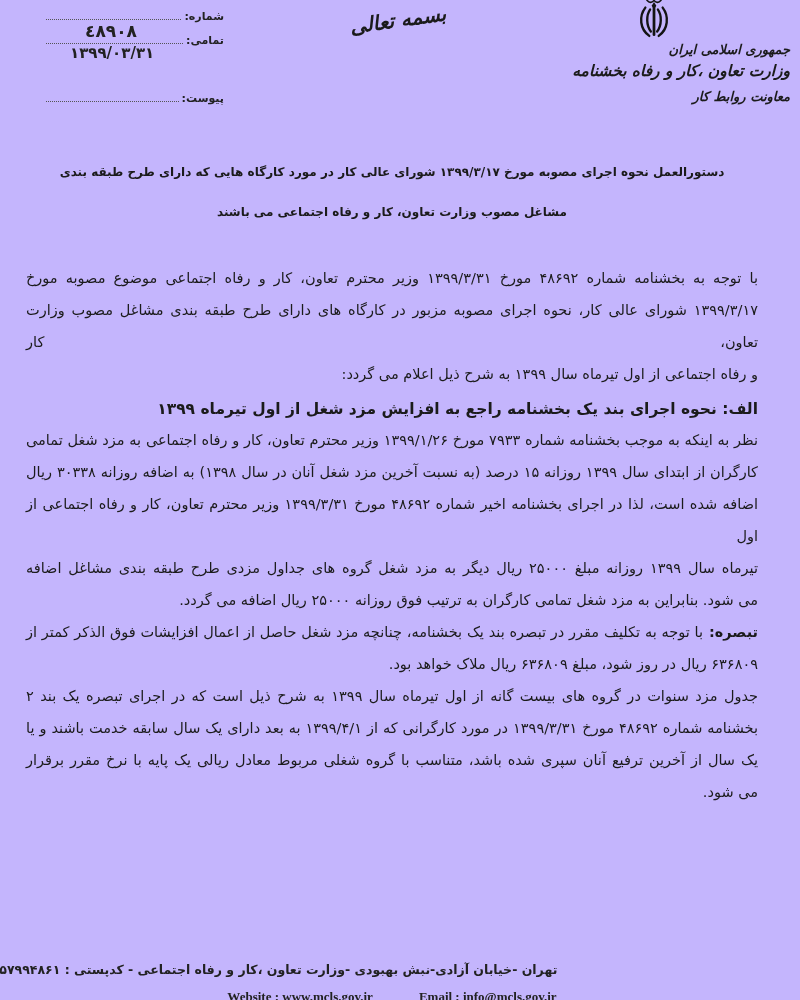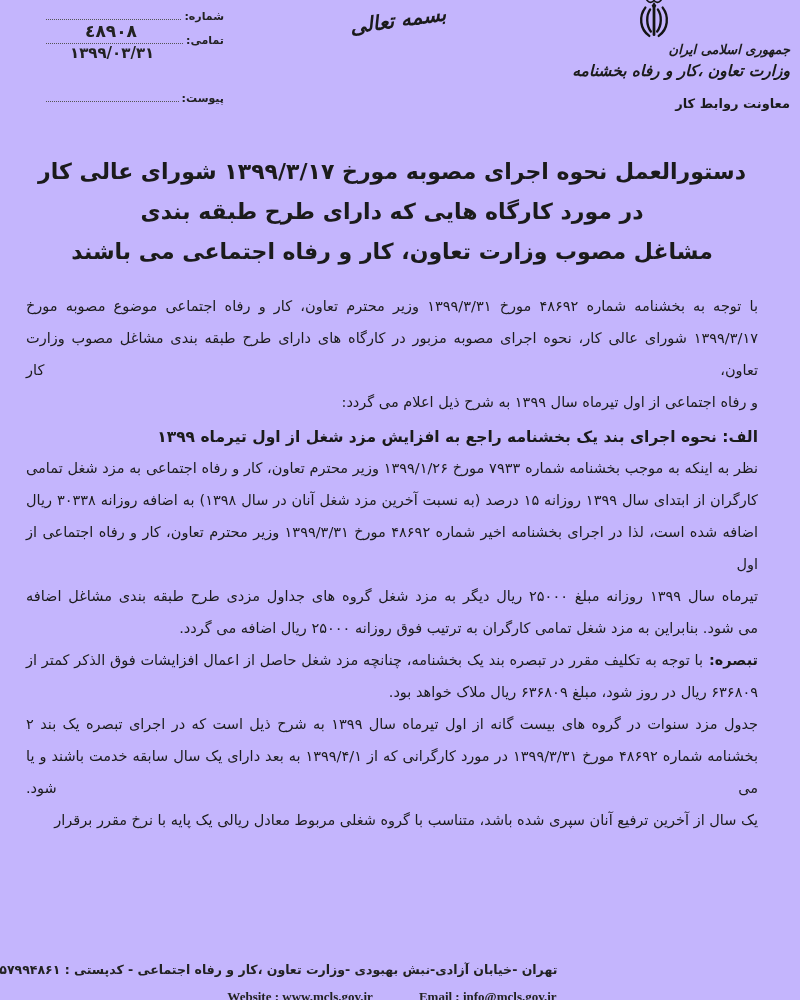--- a/index.html
+++ b/index.html
@@ -23,28 +23,28 @@
   
   .besm {
     position:absolute; top:8px; left:348px; width:132px; text-align:center;
     font-size:20px; font-weight:bold; font-style:italic; transform:rotate(-8deg);
   }
   
   .org { position:absolute; top:0; right:10px; width:272px; }
   .org svg { display:block; margin:-3px auto 0; }
   .org-l1 { font-size:13px;   font-weight:bold; font-style:italic; margin-top:1px; }
   .org-l2 { font-size:15.5px; font-weight:bold; font-style:italic; margin-top:5px; }
-  .org-l3 { font-size:13px;   font-weight:bold; margin-top:16px; }
+  .org-l3 { font-size:13px;   font-weight:bold; font-style:italic; margin-top:9px; }
   
   .content { position:absolute; top:152px; left:42px; right:42px; }
-  .title-line { text-align:center; font-weight:bold; font-size:22px; line-height:40px; }
+  .title-line { text-align:center; font-weight:bold; font-size:12px; line-height:40px; }
   .para { font-size:14.5px; line-height:32px; }
   .para .ln { text-align:justify; text-align-last:justify; }
   .para .ln:last-child { text-align-last:right; }
-  .intro { margin-top:18px; }
+  .intro { margin-top:30px; }
   .sec-h { font-weight:bold; font-size:15.5px; line-height:30px; margin-top:4px; text-align:right; }
   .note-lbl { font-weight:bold; margin-inline-end:6px; }
   
   .footer-fa {
     position:absolute; left:0; right:0; top:962px; text-align:left;
     font-size:12.5px; font-weight:bold; color:#222;
   }
   .footer-en {
     position:absolute; left:0; right:0; top:989px; direction:ltr;
     display:flex; justify-content:center; gap:46px;
@@ -115,22 +115,22 @@
     <div class="para">
       <div class="ln">
         <span class="note-lbl">تبصره:</span><span>با توجه به تکلیف مقرر در تبصره بند یک بخشنامه، چنانچه مزد شغل حاصل از اعمال افزایشات فوق الذکر کمتر از</span>
       </div>
       <div class="ln">۶۳۶۸۰۹ ریال در روز شود، مبلغ ۶۳۶۸۰۹ ریال ملاک خواهد بود.</div>
     </div>
 
     <div class="para">
       <div class="ln">جدول مزد سنوات در گروه های بیست گانه از اول تیرماه سال ۱۳۹۹ به شرح ذیل است که در اجرای تبصره یک بند ۲</div>
         <div class="ln">بخشنامه شماره ۴۸۶۹۲ مورخ ۱۳۹۹/۳/۳۱ در مورد کارگرانی که از ۱۳۹۹/۴/۱ به بعد دارای یک سال سابقه خدمت باشند و یا</div>
+        <div class="ln">یک سال از آخرین ترفیع آنان سپری شده باشد، متناسب با گروه شغلی مربوط معادل ریالی یک پایه با نرخ مقرر برقرار</div>
         <div class="ln">می شود.</div>
-        <div class="ln">یک سال از آخرین ترفیع آنان سپری شده باشد، متناسب با گروه شغلی مربوط معادل ریالی یک پایه با نرخ مقرر برقرار</div>
     </div>
 
   </div>
 
   <div class="footer-fa">تهران -خیابان آزادی-نبش بهبودی -وزارت تعاون ،کار و رفاه اجتماعی - کدپستی : ۱۴۵۷۹۹۴۸۶۱</div>
   <div class="footer-en">
     <span>Website : www.mcls.gov.ir</span>
     <span>Email : info@mcls.gov.ir</span>
   </div>
 </div>

